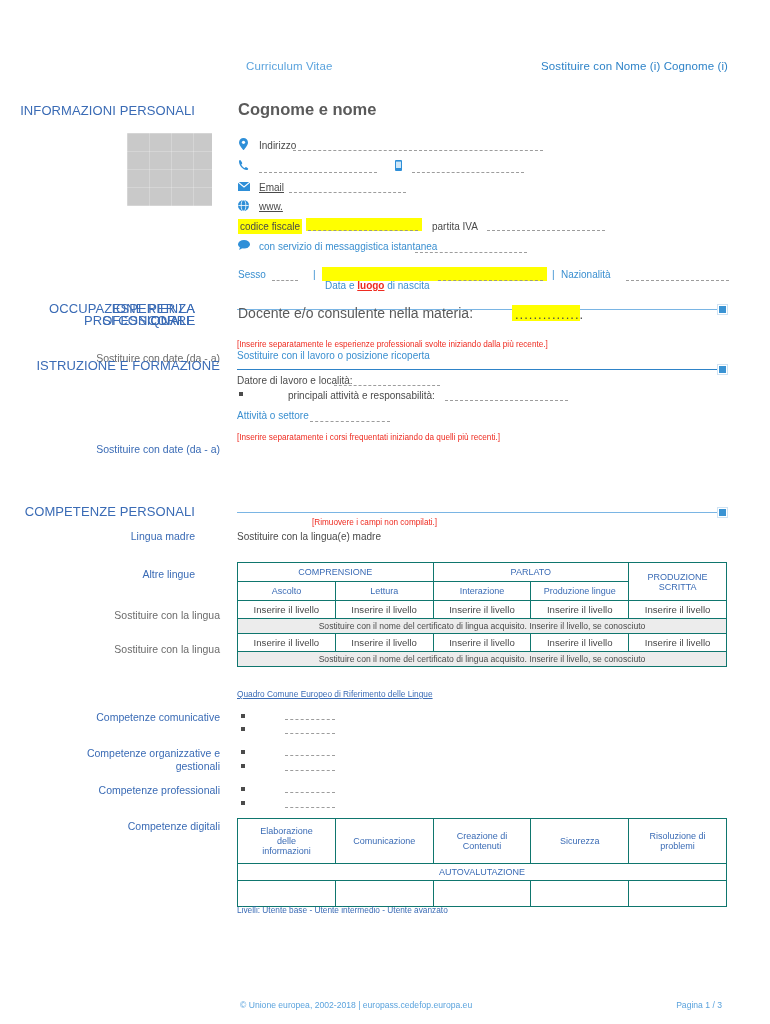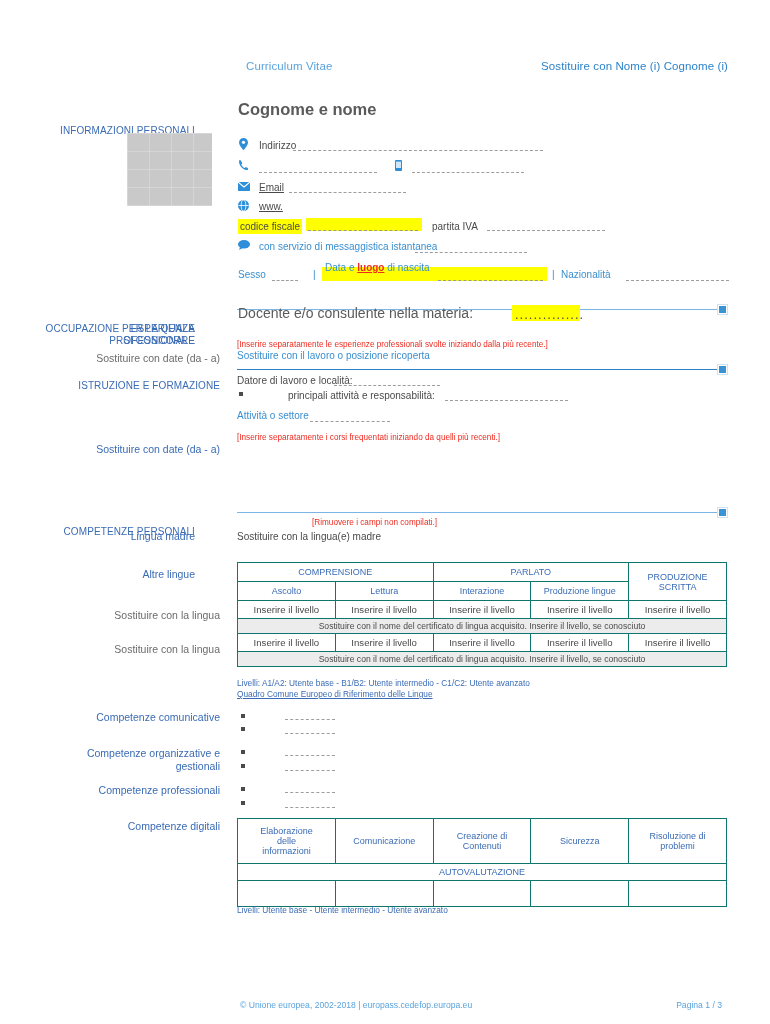--- a/index.html
+++ b/index.html
@@ -24,22 +24,22 @@
     font-size: 11.5px; color: #2e83c8; letter-spacing: .1px;
   }
 
   
   .lbl {
     position: absolute; text-align: right;
     color: #3a6bb5; font-size: 10.5px; line-height: 13px;
   }
   .lbl-gray { color: #6b6b6b; }
   .section-title {
-    position: absolute; color: #3a6bb5; font-size: 10px;
-    text-align: right; line-height: 12px; letter-spacing: .1px; margin-top: 20px;
+    position: absolute; color: #3a6bb5; font-size: 13px;
+    text-align: right; line-height: 12px; letter-spacing: .1px;
   }
   .big { position: absolute; color: #5a5a5a; font-size: 16.5px; font-weight: bold; }
   .occ { position: absolute; color: #5a5a5a; font-size: 14px; }
   .blue-head { position: absolute; color: #3a8fd0; font-size: 10px; }
   .txt { position: absolute; color: #4a4a4a; font-size: 10px; line-height: 13px; }
   .txt-blue { position: absolute; color: #3a8fd0; font-size: 10px; }
   .red { position: absolute; color: #ee2b20; font-size: 8.2px; line-height: 11px; }
 
   
   .rule { position: absolute; height: 1px; background: #7ab5e4; }
@@ -168,21 +168,21 @@
         <path d="M2 7l-.8 3 3.4-2z" fill="#2e8fd8"></path>
       </svg>
   </div>
   <div class="txt-blue" style="left:259px; top:241px;">con servizio di messaggistica istantanea</div>
   <div class="dline" style="left:415px; top:252px; width:112px;"></div>
 
   <div class="txt-blue" style="left:238px; top:269px;">Sesso</div>
   <div class="dline" style="left:272px; top:280px; width:26px;"></div>
   <div class="txt-blue" style="left:313px; top:269px;">|</div>
   <div class="hl" style="position:absolute; left:322px; top:267px; width:225px; height:14px;"></div>
-  <div style="position:absolute; left:325px; top:262px; font-size:10px; color:#3a8fd0;">
+  <div style="position:absolute; left:325px; top:280px; font-size:10px; color:#3a8fd0;">
     <span>Data e </span><span style="color:#ee2b20; font-weight:bold; text-decoration:underline;">luogo</span><span> di nascita</span>
   </div>
   <div class="dline" style="left:438px; top:280px; width:105px;"></div>
   <div class="txt-blue" style="left:552px; top:269px;">|</div>
   <div class="txt-blue" style="left:561px; top:269px;">Nazionalità</div>
   <div class="dline" style="left:626px; top:280px; width:103px;"></div>
 
   <div class="rule" style="left:237px; top:309px; width:486px;"></div>
   <div class="endsq" style="left:718px; top:305px;"></div>
 
@@ -262,21 +262,20 @@
     </tr>
     <tr>
       <td class="cert" colspan="5" style="height:15px;">Sostituire con il nome del certificato di lingua acquisito. Inserire il livello, se conosciuto</td>
     </tr>
   </tbody>
     </table>
 
   <div class="lbl lbl-gray" style="left:20px; top:609px; width:200px;">Sostituire con la lingua</div>
   <div class="lbl lbl-gray" style="left:20px; top:643px; width:200px;">Sostituire con la lingua</div>
 
-  <div class="levels" style="left:237px; top:678px;">Livelli: A1/A2: Utente base  -  B1/B2: Utente intermedio  -  C1/C2: Utente avanzato</div>
   <div class="levels qlink" style="left:237px; top:689px;">Quadro Comune Europeo di Riferimento delle Lingue</div>
 
   <div class="lbl" style="left:20px; top:711px; width:200px;">Competenze comunicative</div>
   <div class="bul" style="left:241px; top:714px;"></div>
   <div class="dline" style="left:285px; top:719px; width:50px;"></div>
   <div class="bul" style="left:241px; top:727px;"></div>
   <div class="dline" style="left:285px; top:733px; width:50px;"></div>
 
   <div class="lbl" style="left:20px; top:747px; width:200px;">Competenze organizzative e</div>
   <div class="lbl" style="left:20px; top:760px; width:200px;">gestionali</div>

